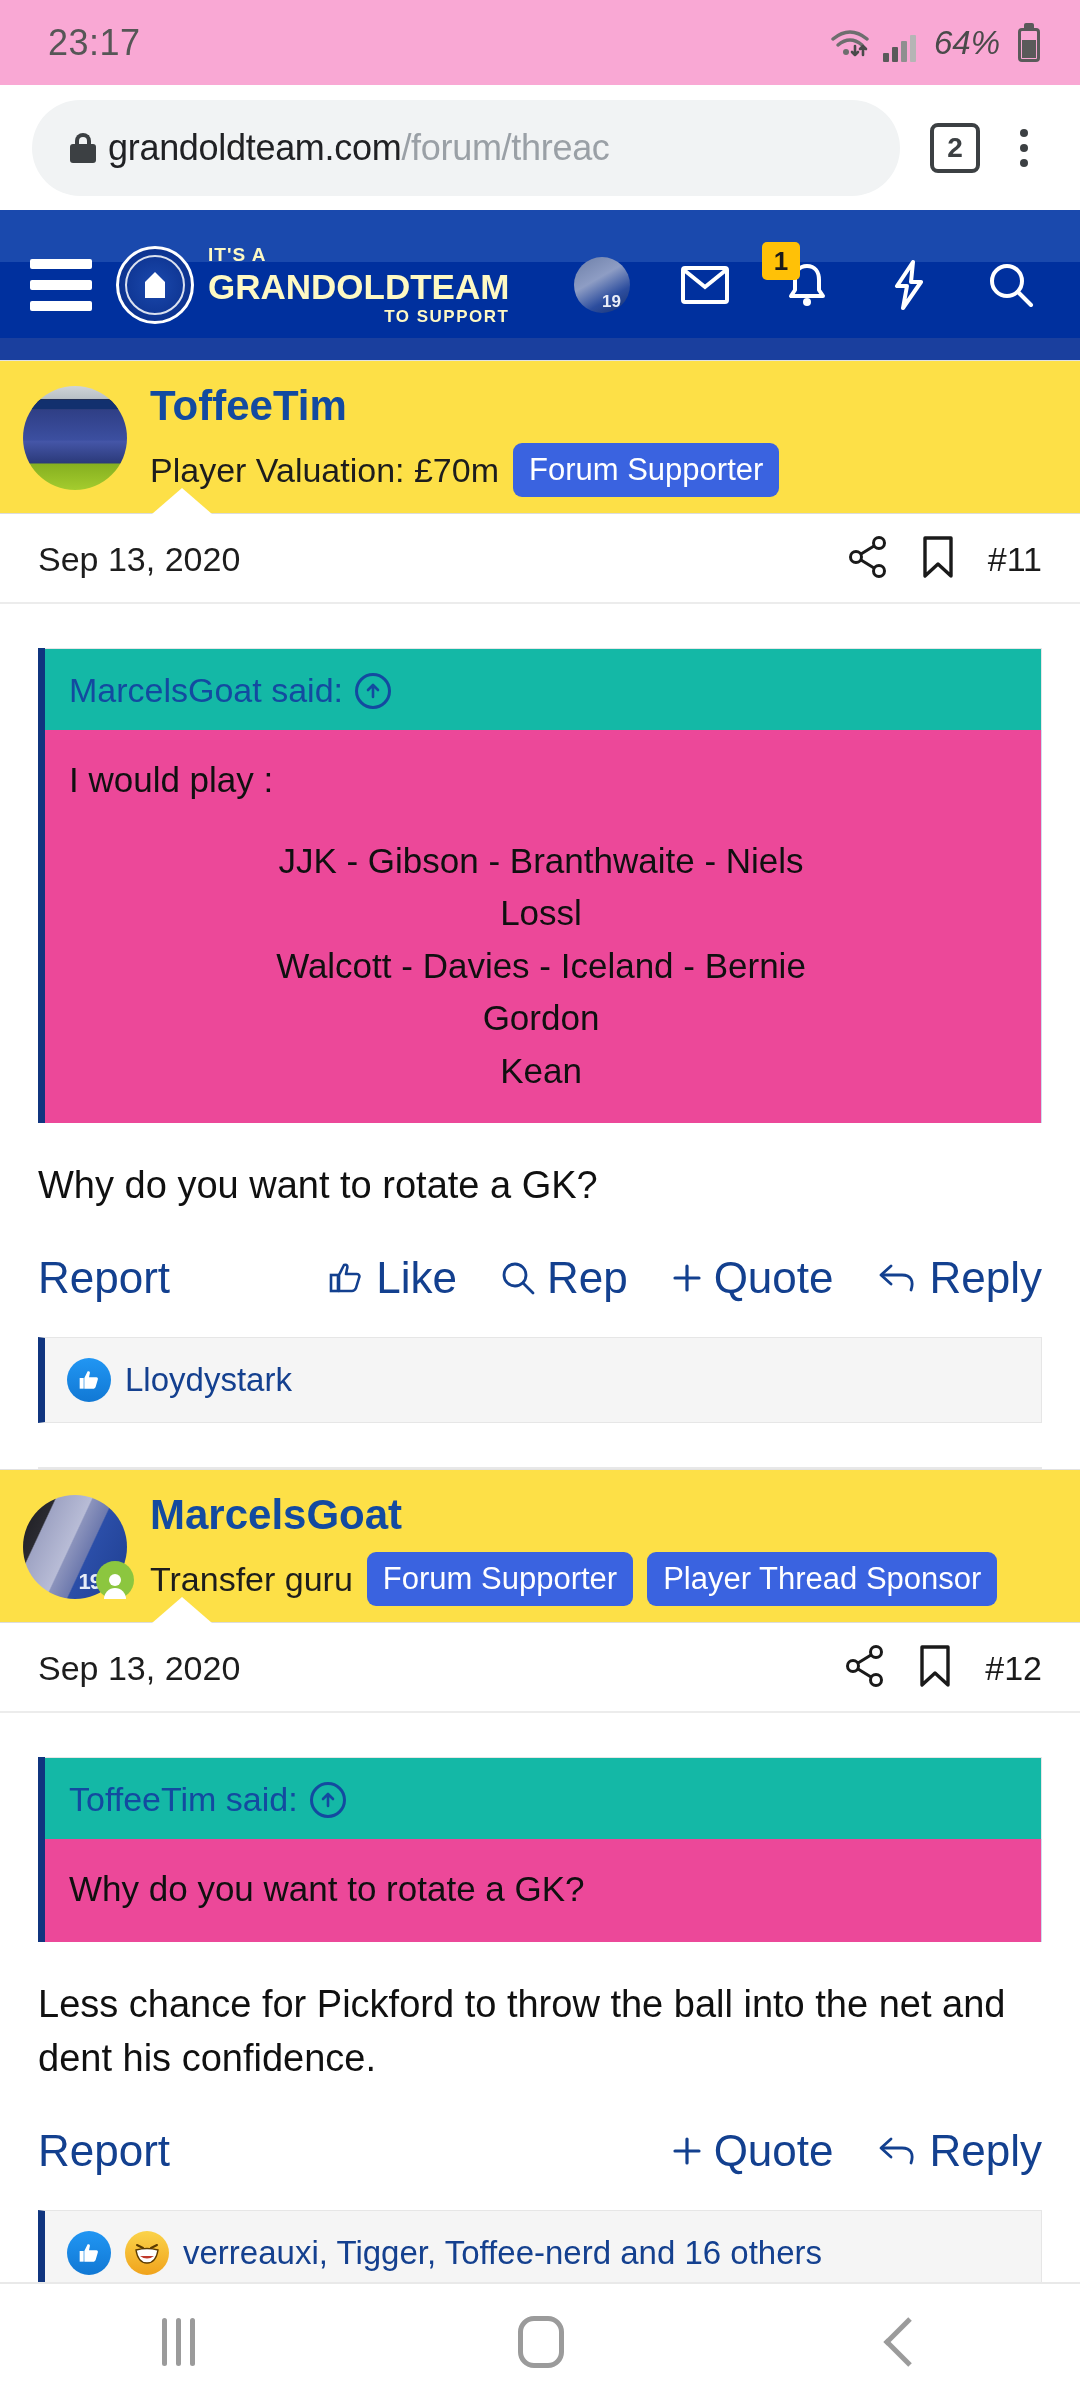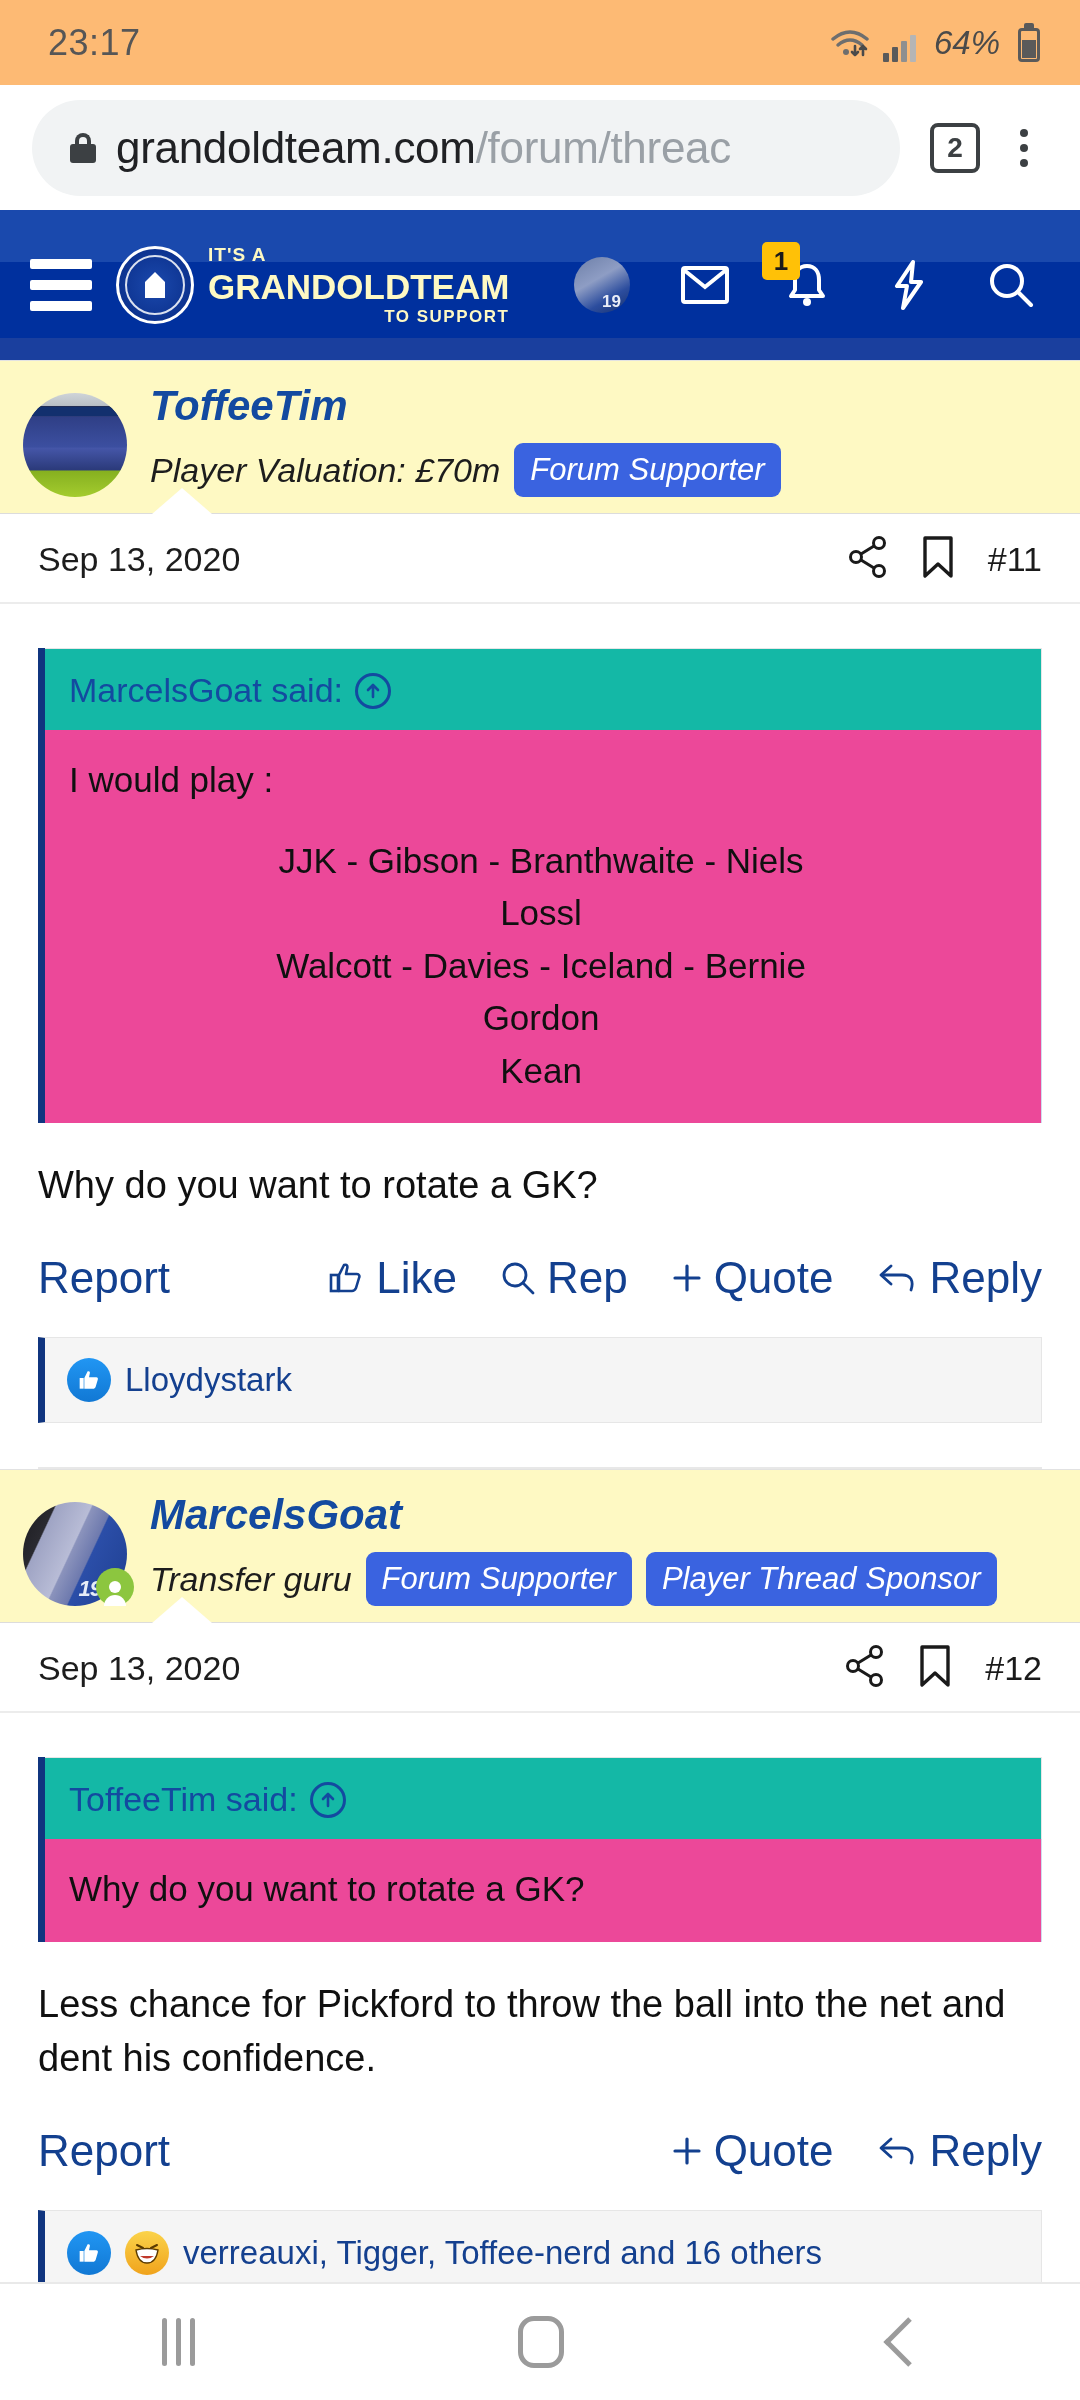--- a/index.html
+++ b/index.html
@@ -6,21 +6,21 @@
   html, body {
     width: 1080px; height: 2400px;
     font-family: "Liberation Sans", sans-serif;
     background: #ffffff;
     overflow: hidden;
   }
 
   
   .status-bar {
     height: 85px;
-    background: #fdba74;
+    background: #f9a8d4;
     display: flex; align-items: center;
     padding: 0 40px 0 48px;
     position: relative;
   }
   .status-time {
     font-size: 36px; color: #565656; letter-spacing: 0.5px;
   }
   .status-right {
     margin-left: auto;
     display: flex; align-items: flex-end; gap: 12px; font-style: italic;
@@ -59,21 +59,21 @@
   .lock-icon .body {
     position:absolute; bottom:0; left:0; width:26px; height:19px;
     background:#3c4043; border-radius:3px;
   }
   .lock-icon .shackle {
     position:absolute; top:0; left:5px; width:16px; height:15px;
     border:4px solid #3c4043; border-bottom:none;
     border-radius: 8px 8px 0 0;
   }
   .url-text {
-    margin-left: 20px; font-size: 44px; color:#202124;
+    margin-left: 12px; font-size: 36px; color:#202124;
     white-space: nowrap; letter-spacing: -0.3px;
   }
   .url-text .path { color: #9aa0a6; }
   .tab-count {
     width: 50px; height:50px; border:4px solid #3c4043; border-radius:8px;
     display:flex; align-items:center; justify-content:center;
     font-size:28px; color:#3c4043; font-weight:600; margin-left: 30px; flex-shrink:0;
   }
   .kebab { width:44px; display:flex; flex-direction:column; align-items:center; gap:7px; margin-left: 22px; flex-shrink:0;}
   .kebab span { width:8px; height:8px; border-radius:50%; background:#3c4043; display:block; }
@@ -134,26 +134,26 @@
     background:#ffc107; color:#1a1a1a; font-size:26px; font-weight:bold;
     min-width:38px; height:38px; border-radius:5px;
     display:flex; align-items:center; justify-content:center; padding:0 6px;
   }
 
   
   .page { background:#ffffff; }
   .post { background:#ffffff; }
 
   .user-strip {
-    background: #fef9c3;
+    background: #fde047;
     border-top: 1px solid #e2e2e2;
     border-bottom: 1px solid #dcdcdc;
     padding: 18px 0 16px 0;
     position: relative;
-    display:flex; align-items:flex-end;font-style:italic;
+    display:flex; align-items:center;
   }
   .user-strip .notch {
     position:absolute; bottom:-1px; left:152px;
     width:0; height:0;
     border-left: 30px solid transparent;
     border-right: 30px solid transparent;
     border-bottom: 26px solid #ffffff;
   }
   .avatar-wrap { width:150px; display:flex; justify-content:center; flex-shrink:0; position:relative;}
   .avatar {

